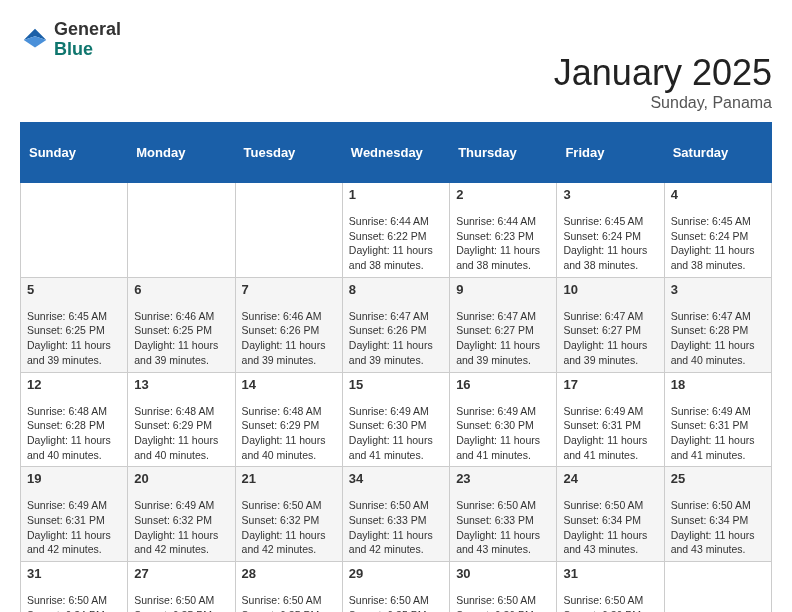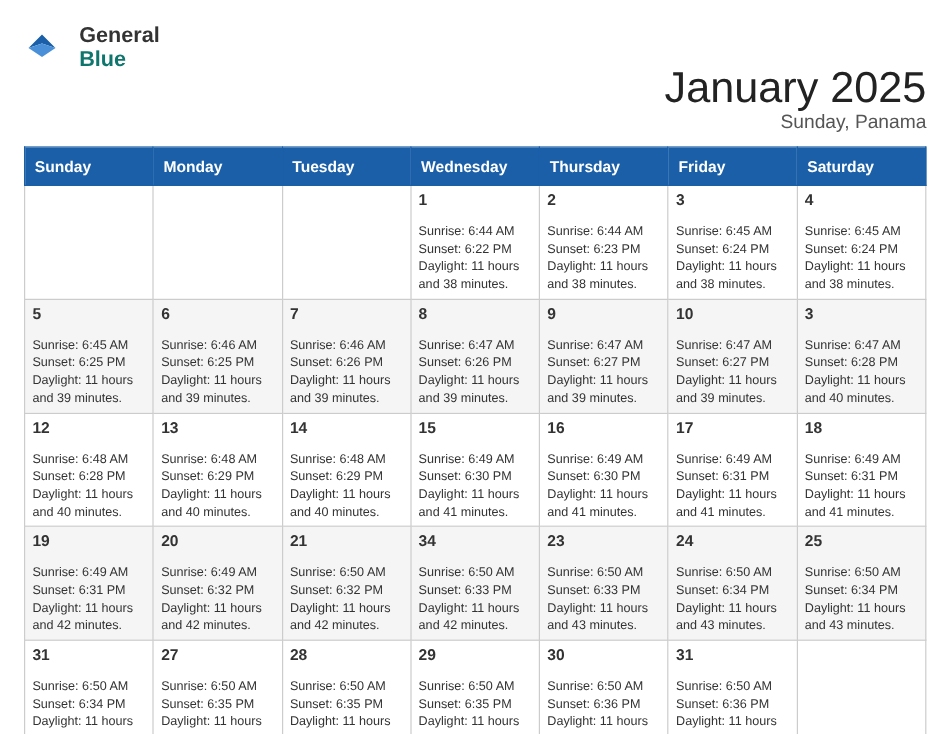--- a/index.html
+++ b/index.html
@@ -12,21 +12,21 @@
     }
     .header {
       display: flex;
       justify-content: space-between;
       align-items: flex-start;
       margin-bottom: 10px;
     }
     .logo {
       display: flex;
       align-items: center;
-      gap: 16px;
+      gap: 4px;
     }
     .logo-text {
       display: flex;
       flex-direction: column;
       line-height: 1.1;
     }
     .logo-general {
       font-size: 18px;
       font-weight: bold;
       color: #333;
@@ -55,21 +55,21 @@
     }
     .calendar {
       width: 100%;
       border-collapse: collapse;
       border: 1px solid #ccc;
     }
     .calendar th {
       background-color: #1a5fa8;
       color: #fff;
       text-align: left;
-      padding: 8px 8px;
+      padding: 22px 8px;
       font-size: 13px;
       border: 1px solid #1a5fa8;
     }
     .calendar td {
       vertical-align: top;
       border: 1px solid #ccc;
       padding: 4px 6px;
       width: calc(100% / 7);
       min-height: 80px;
       font-size: 11px;

